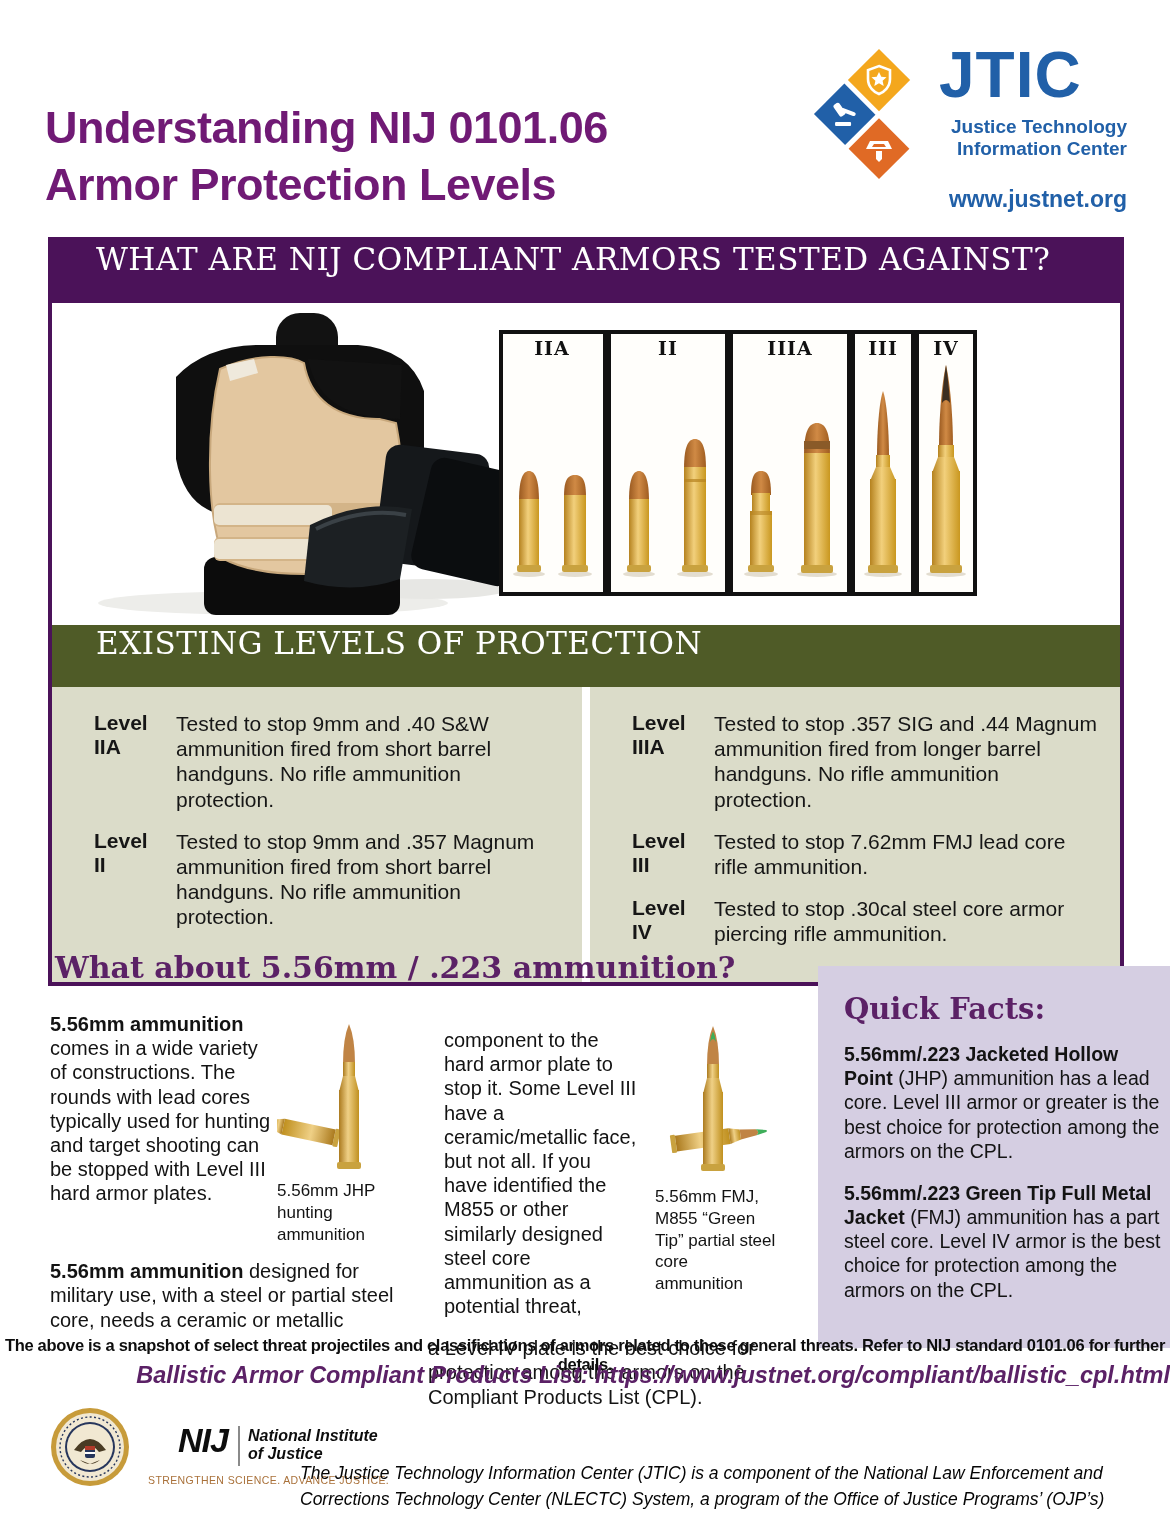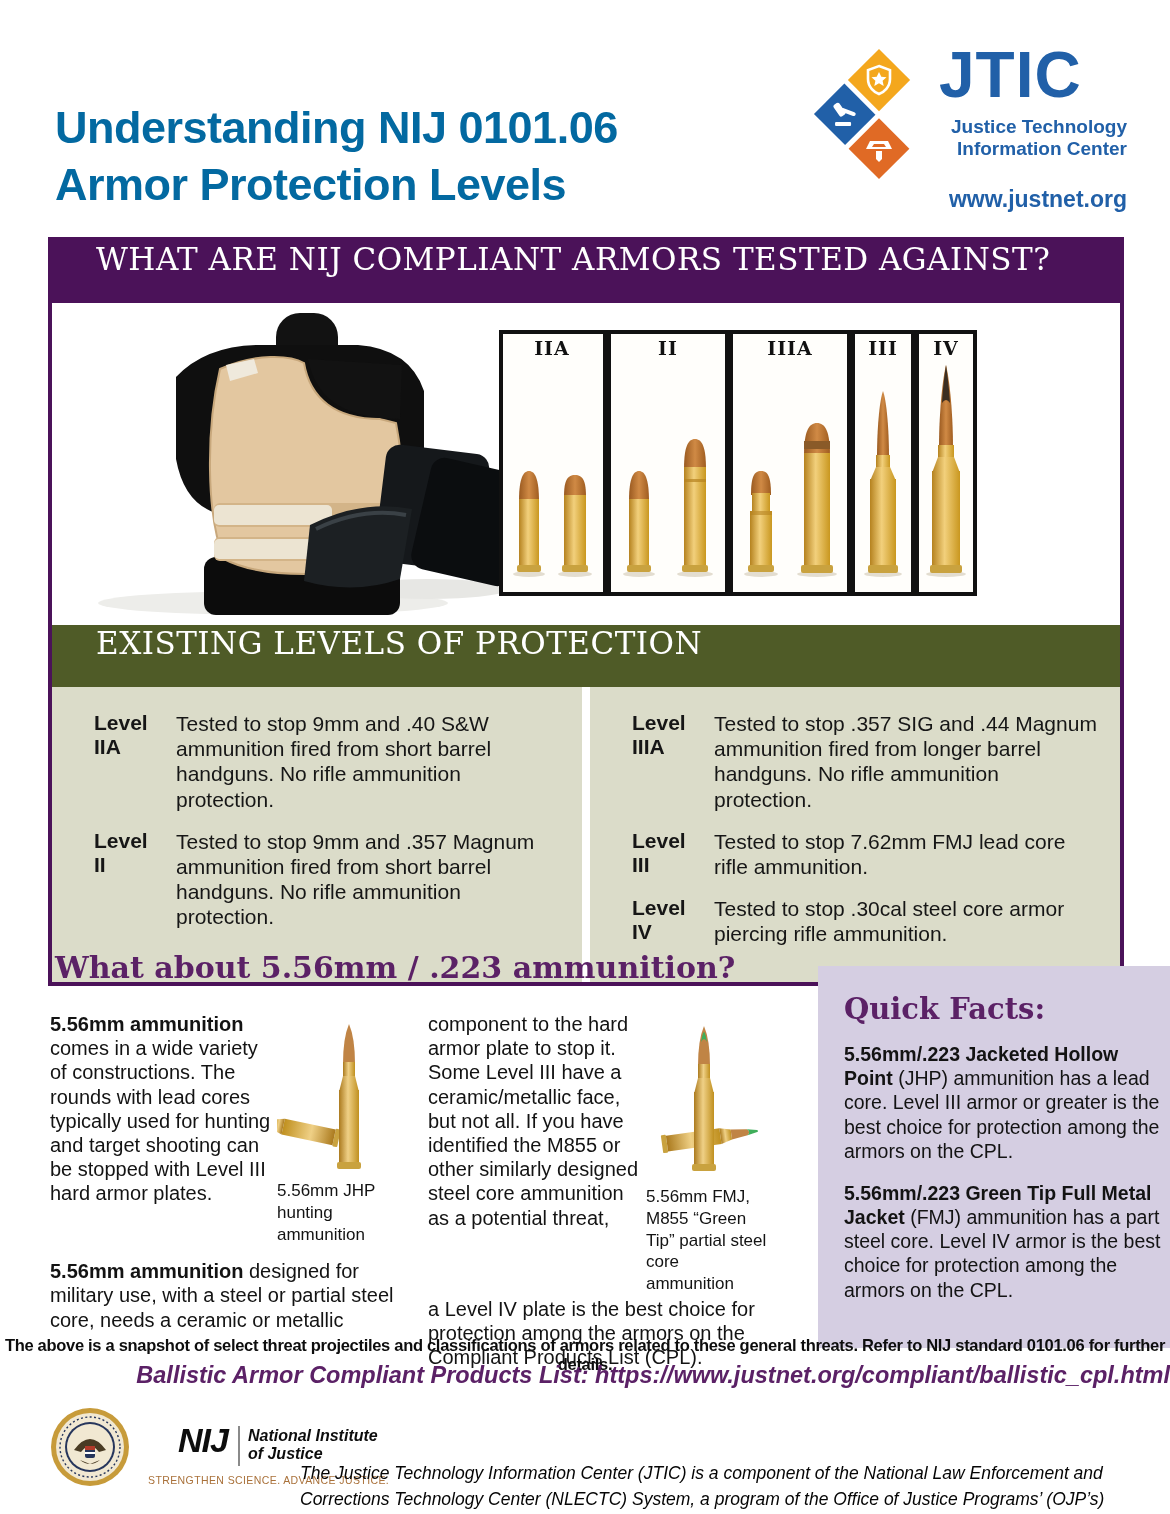--- a/index.html
+++ b/index.html
@@ -4,22 +4,22 @@
 <style>
   html,body{margin:0;padding:0;}
   body{
     width:1170px;height:1514px;position:relative;background:#ffffff;
     font-family:"Liberation Sans",sans-serif;color:#131313;overflow:hidden;
   }
   .abs{position:absolute;}
 
   
   .page-title{
-    left:55px;top:64px;font-size:45px;font-weight:bold;line-height:1.26;
-    color:#0369a1;letter-spacing:-0.5px;margin-top:36px;
+    left:45px;top:64px;font-size:45px;font-weight:bold;line-height:1.26;
+    color:#701a75;letter-spacing:-0.5px;margin-top:36px;
   }
   .logo-wrap{right:43px;top:50px;width:300px;height:170px;}
   .dgrid{
     position:absolute;left:6px;top:18px;width:92px;height:92px;
     transform:rotate(45deg);display:grid;grid-template-columns:1fr 1fr;
     grid-template-rows:1fr 1fr;gap:5px;
   }
   .dcell{display:flex;align-items:center;justify-content:center;}
   .dcell svg{transform:rotate(-45deg);}
   .dy{background:#f4a71d;}
@@ -361,21 +361,21 @@
       <div class="ammo-cap">5.56mm JHP hunting ammunition</div>
     </div>
   </div>
   <p class="cont-para">
     <span class="blead">5.56mm ammunition</span><span> designed for military use, with a steel or partial steel core, needs a ceramic or metallic</span>
   </p>
 </div>
 
 <div class="abs col-block col2">
   <div class="col-row">
-    <p class="col-text" style="margin:0">component to the hard armor plate to stop it. Some Level III have a ceramic/metallic face, but not all. If you have identified the M855 or other similarly designed steel core ammunition as a potential threat,</p>
+    <p class="col-text" style="margin:16px">component to the hard armor plate to stop it. Some Level III have a ceramic/metallic face, but not all. If you have identified the M855 or other similarly designed steel core ammunition as a potential threat,</p>
     <div class="img-stack">
       <svg width="125" height="172" viewBox="0 0 125 172">
 
         <g transform="translate(18 132) rotate(-8)">
           <rect x="-2" y="-9" width="5" height="18" rx="1" fill="#c9a23f"></rect>
           <rect x="3" y="-8" width="54" height="16" fill="url(#gB2)"></rect>
           <polygon points="57,-8 57,8 68,5 68,-5" fill="url(#gB2)"></polygon>
           <path d="M68 -5 L68 5 L84 3 Q88 0 84 -3 Z" fill="#c08445"></path>
           <path d="M84 -3 Q88 0 84 3 L94 1 Q96 0 94 -1 Z" fill="#3fae5a"></path>
         </g>

